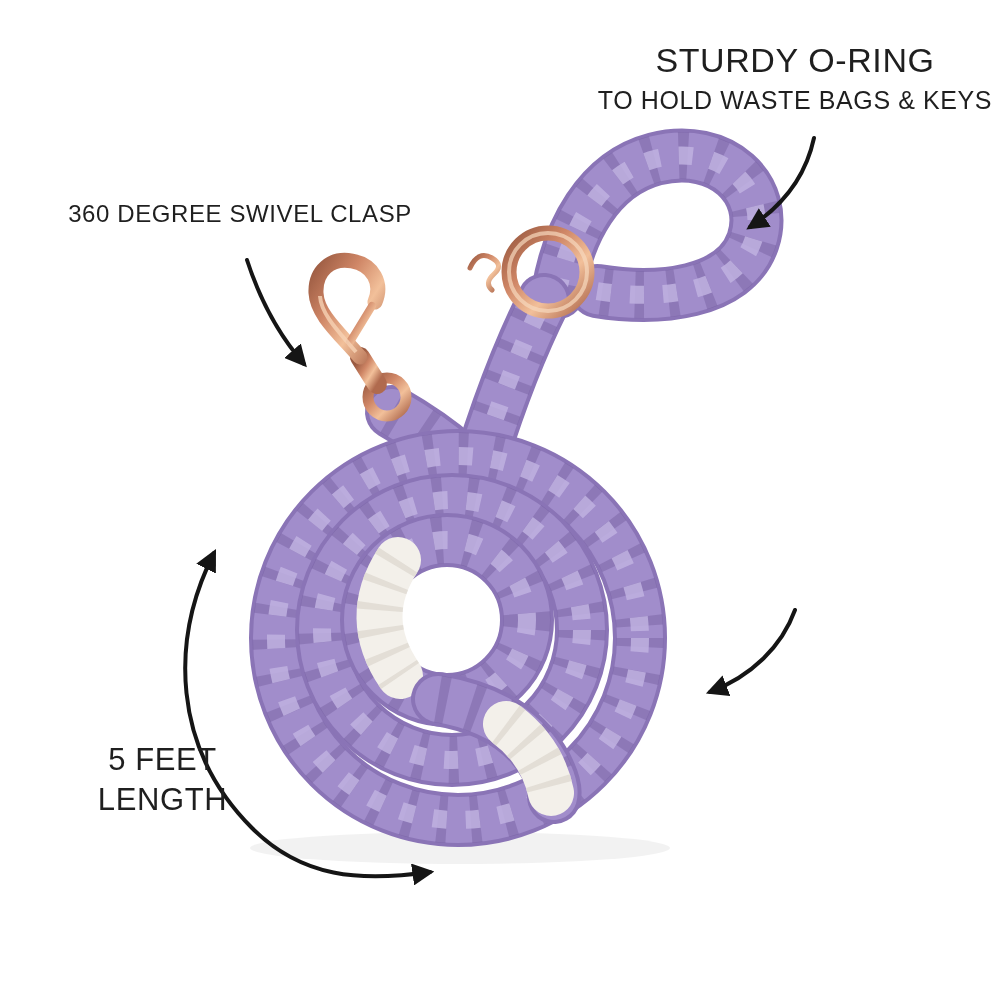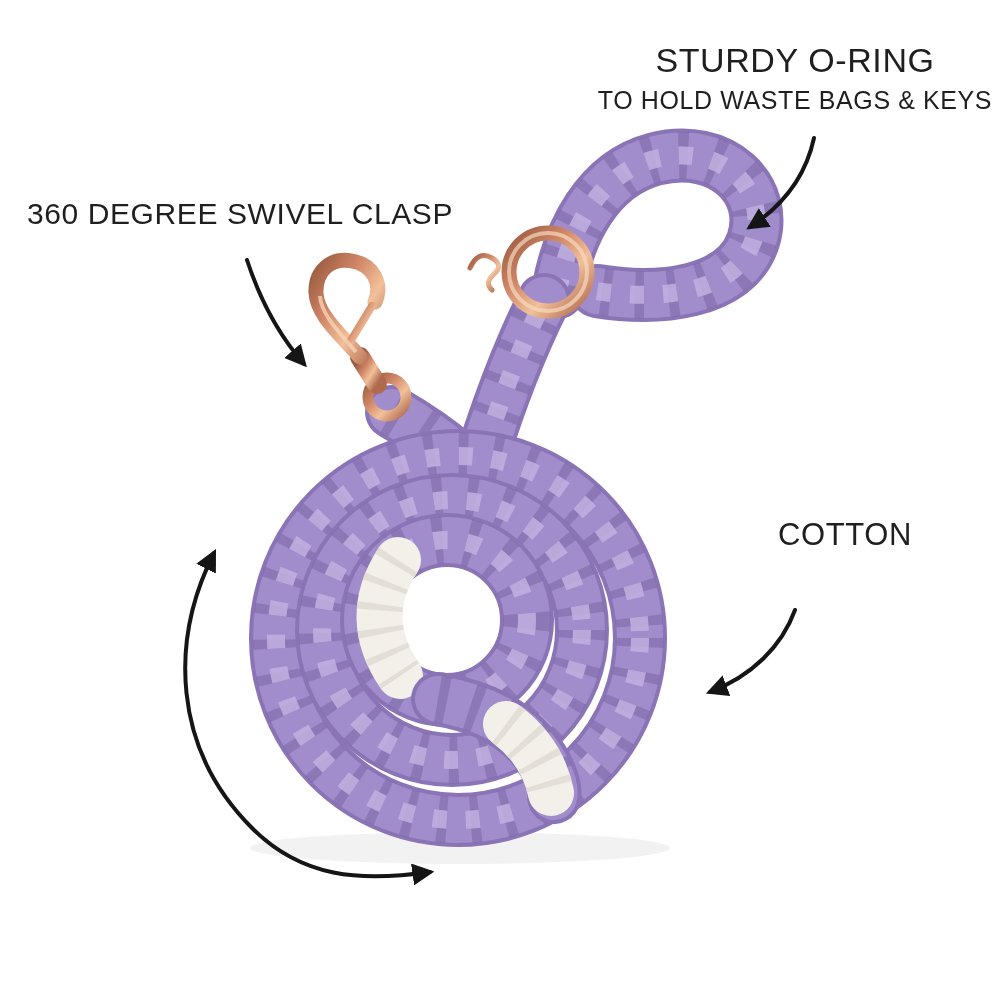--- a/index.html
+++ b/index.html
@@ -4,21 +4,21 @@
 <style>
   html,body{margin:0;padding:0;background:#ffffff;}
   #stage{
     position:relative;width:1000px;height:1000px;overflow:hidden;
     background:#ffffff;font-family:"Liberation Sans", sans-serif;
   }
   .note{position:absolute;text-align:center;color:#1f1f1f;letter-spacing:.6px;}
   .note .t1{font-size:34px;line-height:40px;}
   .note .t2{font-size:25px;line-height:32px;margin-top:4px;}
   #note-oring{left:585px;top:40px;width:420px;}
-  #note-clasp{left:25px;top:196px;width:430px;font-size:30px;line-height:36px;}
+  #note-clasp{left:25px;top:196px;width:430px;font-size:24px;line-height:36px;}
   #note-cotton{left:700px;top:515px;width:290px;font-size:31px;line-height:40px;}
   #note-length{left:55px;top:740px;width:215px;font-size:31px;line-height:40px;}
   #leash-svg{position:absolute;left:0;top:0;}
 
   
   .rb{stroke:#8a74b6;stroke-width:54;fill:none;stroke-linecap:round;}
   .rm{stroke:#a18dcb;stroke-width:46;fill:none;stroke-linecap:round;}
   .rt{stroke:#75609f;stroke-width:47;fill:none;stroke-dasharray:9 24;opacity:.45;}
   .rh{stroke:#c0b1e0;stroke-width:18;fill:none;stroke-dasharray:14 19;opacity:.85;}
   .rw{stroke:#f3f0ea;stroke-width:46;fill:none;stroke-linecap:round;}
@@ -132,17 +132,20 @@
   <div class="note" id="note-oring">
     <div class="t1">STURDY O-RING</div>
     <div class="t2">TO HOLD WASTE BAGS &amp; KEYS</div>
   </div>
 
   <div class="note" id="note-clasp">
     <span>360 DEGREE SWIVEL CLASP</span>
   </div>
 
   <div class="note" id="note-cotton">
-    <div>COTTON</div>
   </div>
 
+  <div class="note" id="note-length">
+    <div>5 FEET</div>
+    <div>LENGTH</div>
+  </div>
 
 </div>
 
 </body></html>

